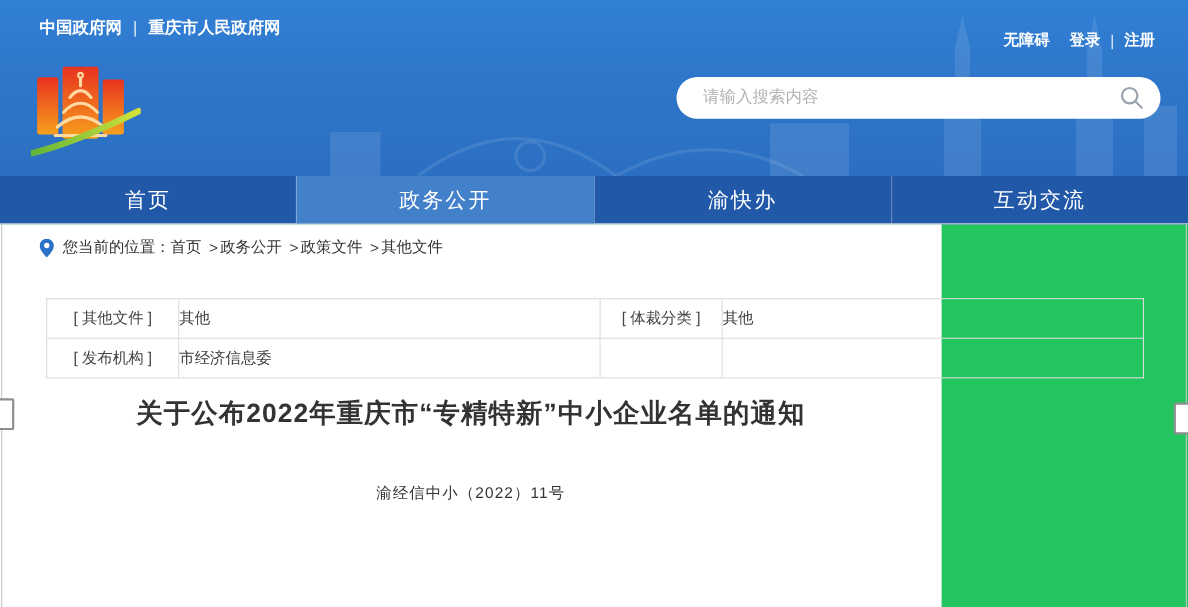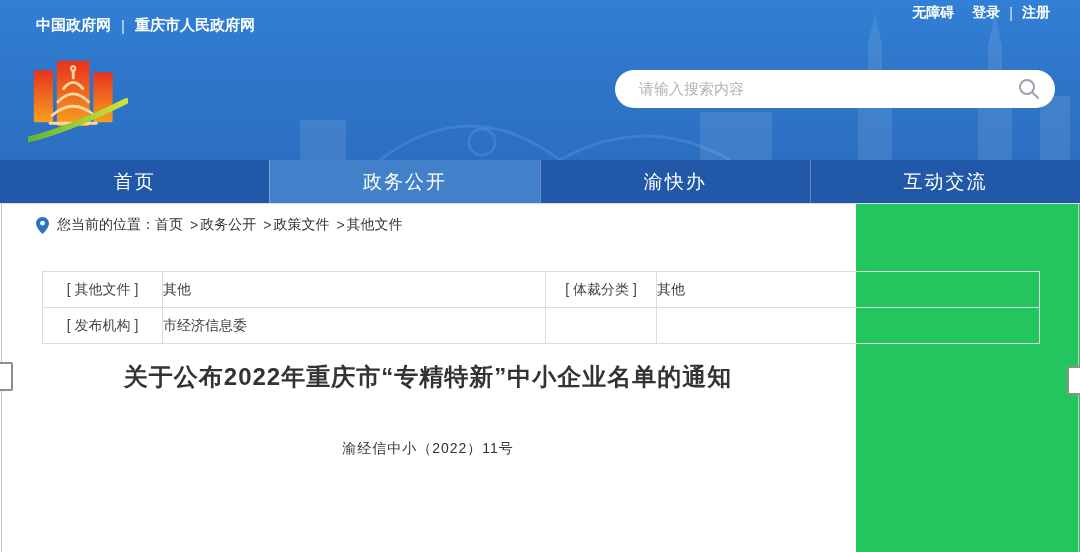--- a/index.html
+++ b/index.html
@@ -6,32 +6,32 @@
   body{font-family:"Liberation Sans","DejaVu Sans",sans-serif;}
   .page{position:relative;width:1080px;height:552px;background:#22c55e;overflow:hidden;}
 
   
   .banner{position:absolute;left:0;top:0;width:1080px;height:160px;
     background:linear-gradient(180deg,#3180d6 0%,#2e76c9 45%,#2b6fc2 100%);}
   .banner .watermark{position:absolute;left:0;top:0;}
   .toplinks{position:absolute;left:36px;top:16px;color:#ffffff;font-size:15px;font-weight:bold;display:flex;align-items:center;}
   .toplinks .sep{margin:0 10px;font-weight:normal;opacity:.85;}
   .toplinks a{color:#fff;text-decoration:none;cursor:pointer;}
-  .userlinks{position:absolute;right:30px;top:4px;color:#ffffff;font-size:14px;font-weight:bold;display:flex;align-items:center;}
+  .userlinks{position:absolute;right:30px;top:28px;color:#ffffff;font-size:14px;font-weight:bold;display:flex;align-items:center;}
   .userlinks span{cursor:pointer;}
   .userlinks .sep{margin:0 9px;font-weight:normal;opacity:.85;cursor:default;}
   .userlinks .gap{margin-left:18px;}
 
   .logo{position:absolute;left:28px;top:56px;width:100px;height:94px;cursor:pointer;}
   .brand{position:absolute;left:138px;top:62px;color:#fff;}
   .brand .site-name{font-size:30px;font-weight:bold;letter-spacing:2px;line-height:40px;text-shadow:0 2px 3px rgba(0,40,100,.25);}
   .brand .site-url{font-size:14px;font-weight:bold;letter-spacing:4px;margin-top:8px;opacity:.95;}
 
   .search{position:absolute;left:615px;top:70px;width:440px;height:38px;background:#fff;border-radius:19px;display:flex;align-items:center;}
-  .search input{flex:1;border:none;outline:none;background:transparent;margin-left:22px;font-size:15px;color:#333;font-family:Liberation Serif, serif;}
+  .search input{flex:1;border:none;outline:none;background:transparent;margin-left:22px;font-size:15px;color:#333;font-family:Liberation Mono, monospace;}
   .search input::placeholder{color:#b3b3b3;}
   .search .mag{width:24px;height:24px;margin-right:14px;cursor:pointer;flex:0 0 auto;}
 
   
   .nav{position:absolute;left:0;top:160px;width:1080px;height:43px;background:#2158a8;display:flex;border-bottom:1px solid #d7dde6;}
   .nav-item{flex:1;display:flex;align-items:center;justify-content:center;color:#fff;font-size:19px;letter-spacing:2px;cursor:pointer;position:relative;}
   .nav-item + .nav-item{border-left:1px solid rgba(255,255,255,.30);}
   .nav-item.active{background:#4281ca;}
 
   

